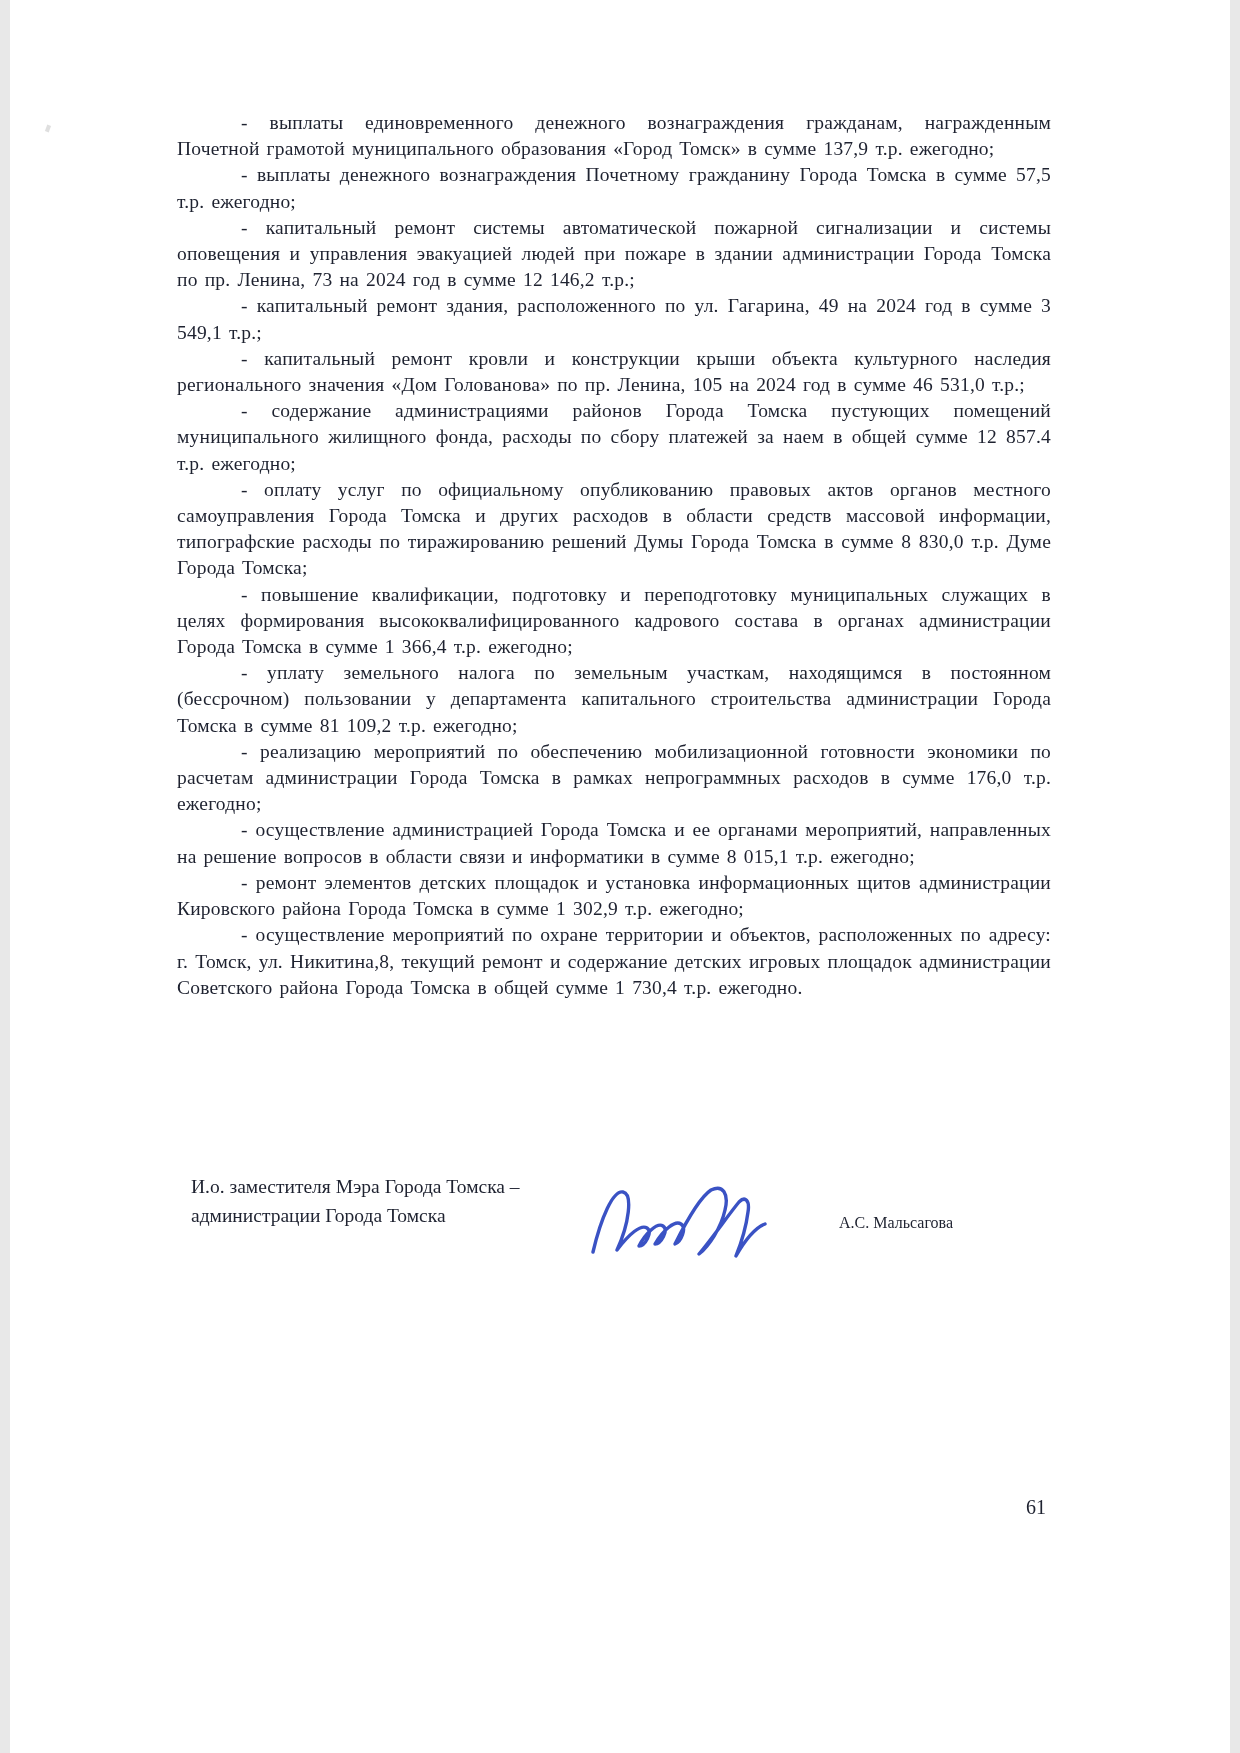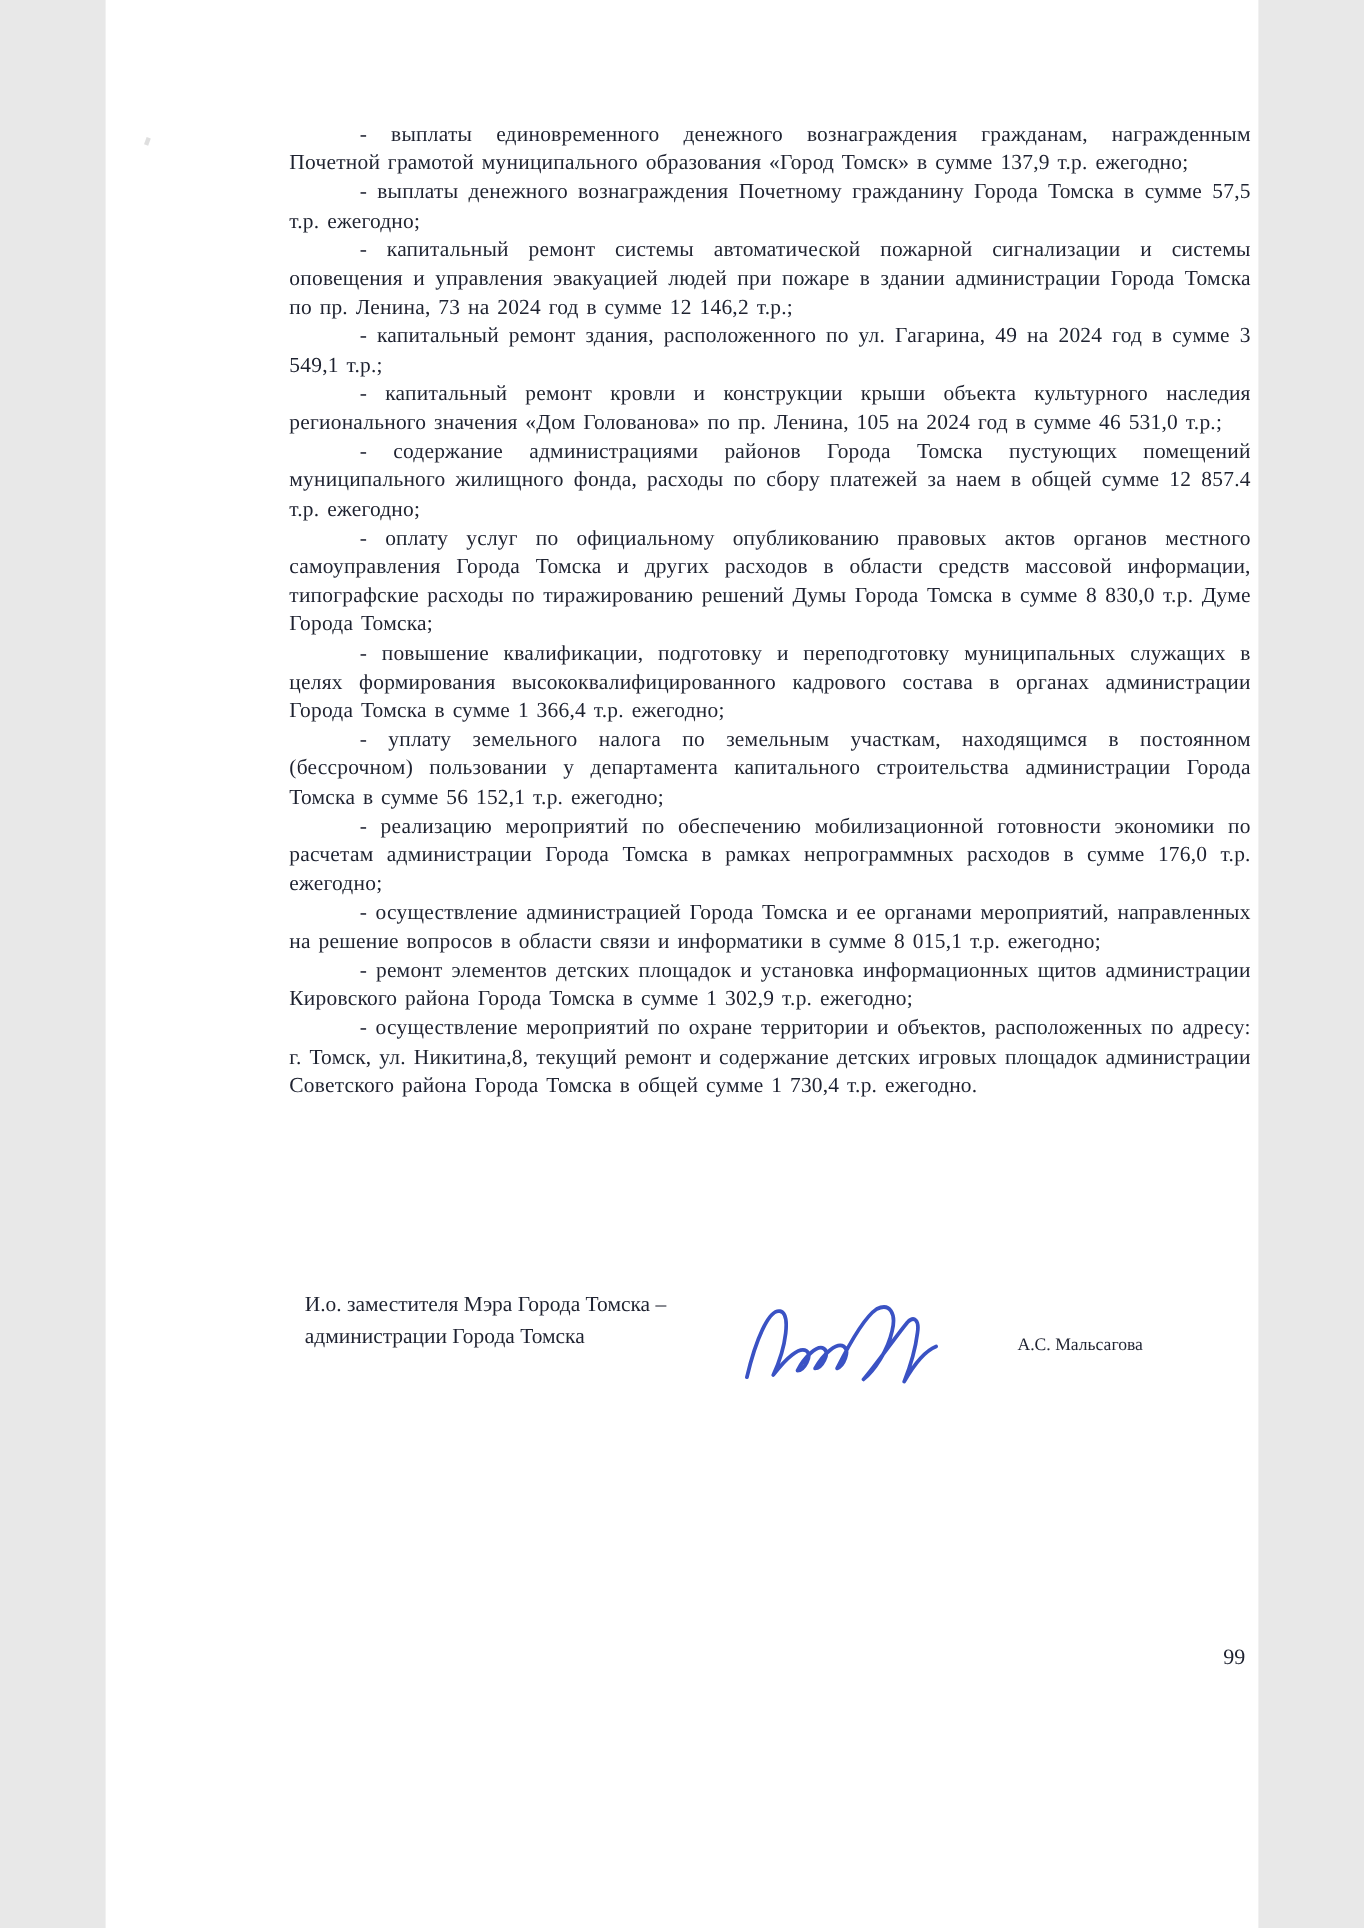--- a/index.html
+++ b/index.html
@@ -2,21 +2,21 @@
 <html><head>
 <meta charset="utf-8">
 <style>
   html, body {
     margin: 0;
     padding: 0;
     background: #e8e8e8;
   }
   .page {
     position: relative;
-    width: 1048px;
+    width: 1220px;
     height: 1753px;
     margin: 0 auto;
     background: #ffffff;
     font-family: "Liberation Serif", "DejaVu Serif", serif;
     color: #1e2230;
     overflow: hidden;
   }
   .content {
     position: absolute;
     left: 167px;
@@ -91,21 +91,21 @@
 
   <div class="content">
     <p>- выплаты единовременного денежного вознаграждения гражданам, награжденным Почетной грамотой муниципального образования «Город Томск» в сумме 137,9 т.р. ежегодно;</p>
     <p>- выплаты денежного вознаграждения Почетному гражданину Города Томска в сумме 57,5 т.р. ежегодно;</p>
     <p>- капитальный ремонт системы автоматической пожарной сигнализации и системы оповещения и управления эвакуацией людей при пожаре в здании администрации Города Томска по пр. Ленина, 73 на 2024 год в сумме 12 146,2 т.р.;</p>
     <p>- капитальный ремонт здания, расположенного по ул. Гагарина, 49 на 2024 год в сумме 3 549,1 т.р.;</p>
     <p>- капитальный ремонт кровли и конструкции крыши объекта культурного наследия регионального значения «Дом Голованова» по пр. Ленина, 105 на 2024 год в сумме 46 531,0 т.р.;</p>
     <p>- содержание администрациями районов Города Томска пустующих помещений муниципального жилищного фонда, расходы по сбору платежей за наем в общей сумме 12 857.4 т.р. ежегодно;</p>
     <p>- оплату услуг по официальному опубликованию правовых актов органов местного самоуправления Города Томска и других расходов в области средств массовой информации, типографские расходы по тиражированию решений Думы Города Томска в сумме 8 830,0 т.р. Думе Города Томска;</p>
     <p>- повышение квалификации, подготовку и переподготовку муниципальных служащих в целях формирования высококвалифицированного кадрового состава в органах администрации Города Томска в сумме 1 366,4 т.р. ежегодно;</p>
-    <p>- уплату земельного налога по земельным участкам, находящимся в постоянном (бессрочном) пользовании у департамента капитального строительства администрации Города Томска в сумме 56 152,1 т.р. ежегодно;</p>
+    <p>- уплату земельного налога по земельным участкам, находящимся в постоянном (бессрочном) пользовании у департамента капитального строительства администрации Города Томска в сумме 81 109,2 т.р. ежегодно;</p>
     <p>- реализацию мероприятий по обеспечению мобилизационной готовности экономики по расчетам администрации Города Томска в рамках непрограммных расходов в сумме 176,0 т.р. ежегодно;</p>
     <p>- осуществление администрацией Города Томска и ее органами мероприятий, направленных на решение вопросов в области связи и информатики в сумме 8 015,1 т.р. ежегодно;</p>
     <p>- ремонт элементов детских площадок и установка информационных щитов администрации Кировского района Города Томска в сумме 1 302,9 т.р. ежегодно;</p>
     <p>- осуществление мероприятий по охране территории и объектов, расположенных по адресу: г. Томск, ул. Никитина,8, текущий ремонт и содержание детских игровых площадок администрации Советского района Города Томска в общей сумме 1 730,4 т.р. ежегодно.</p>
   </div>
 
   <div class="signature-block">
     <div class="sig-title">
       <div>И.о. заместителя Мэра Города Томска –</div>
       <div>администрации Города Томска</div>
@@ -120,15 +120,15 @@
                  C96,50 112,20 124,12 C136,6 142,16 138,32
                  C134,50 122,68 112,76
                  C124,62 142,36 152,24 C158,18 163,22 161,34
                  C159,50 153,68 149,78 C157,64 168,50 178,46" fill="none" stroke="#3a52c4" stroke-width="3.4" stroke-linecap="round" stroke-linejoin="round"></path>
       </svg>
     </div>
 
     <div class="sig-name">А.С. Мальсагова</div>
   </div>
 
-  <div class="page-number">99</div>
+  <div class="page-number">61</div>
 
 </div>
 
 </body></html>

